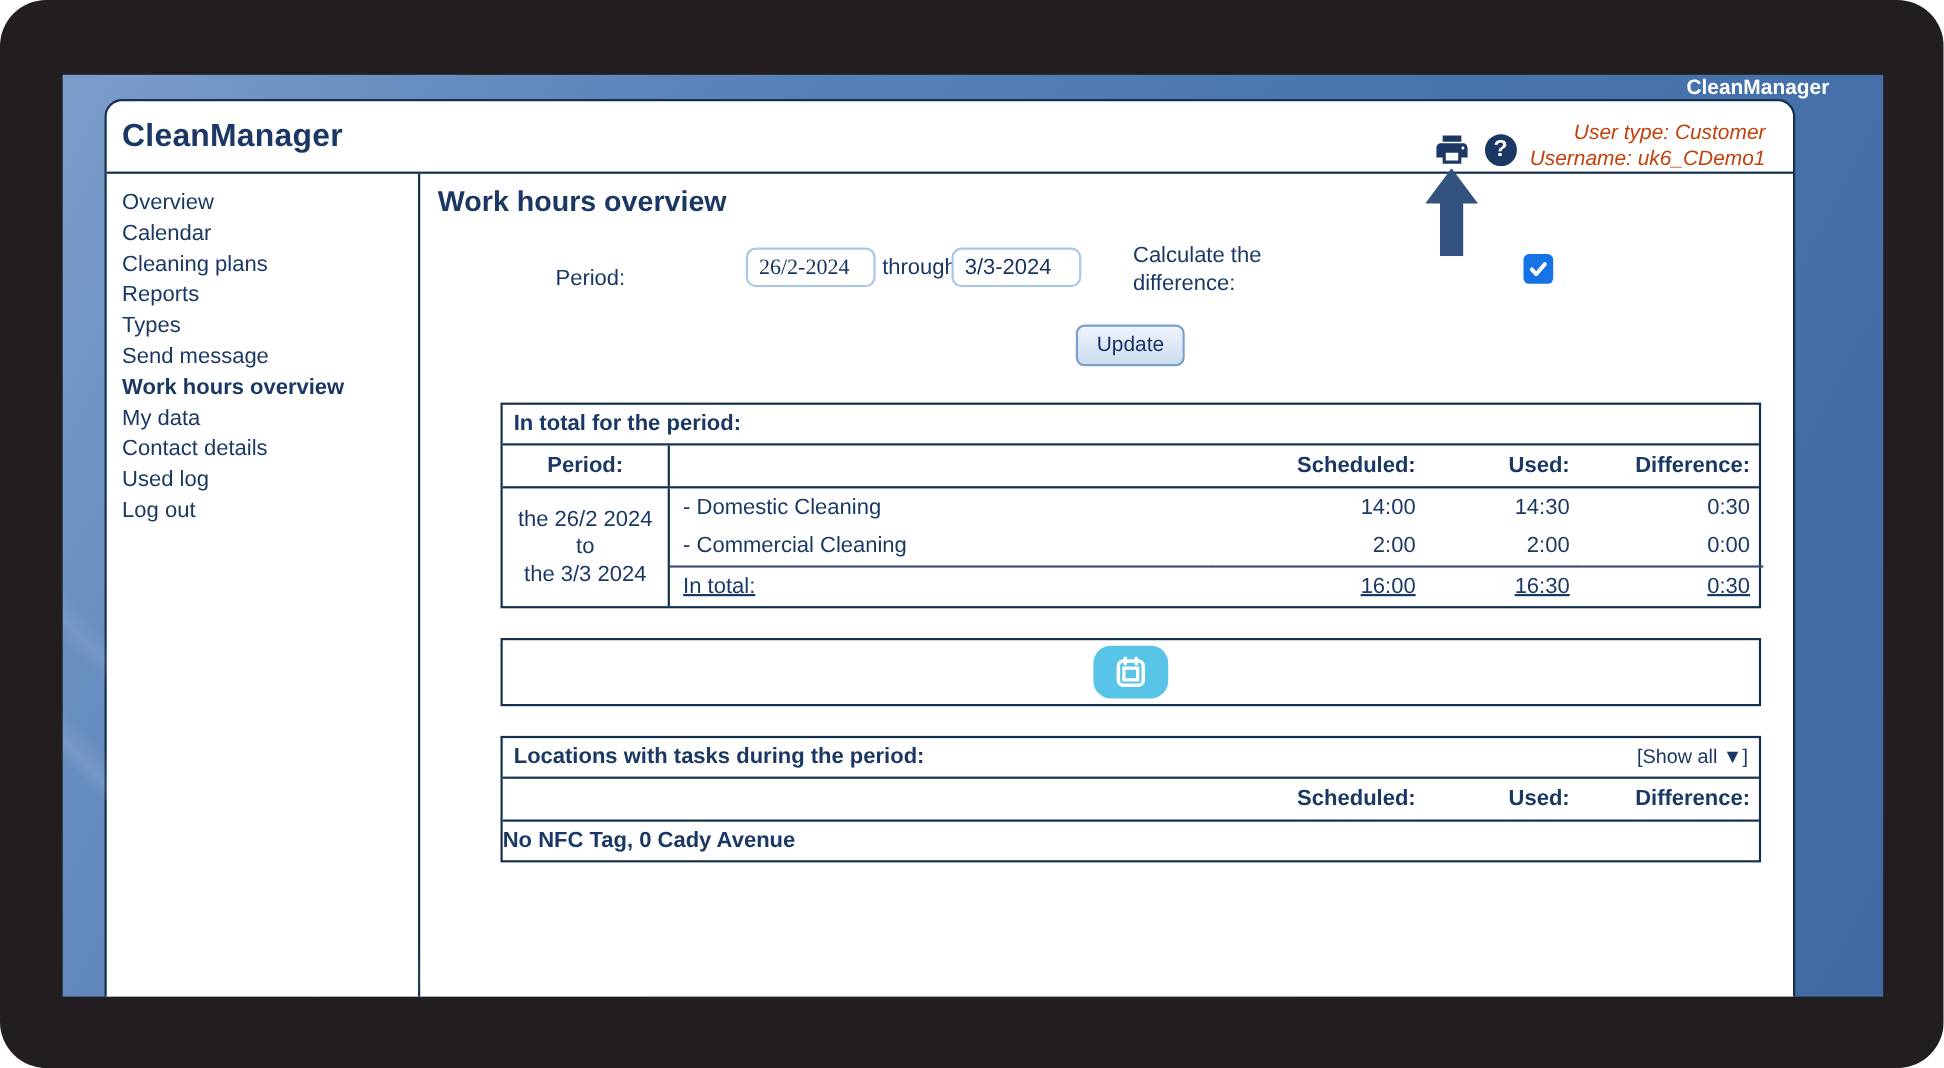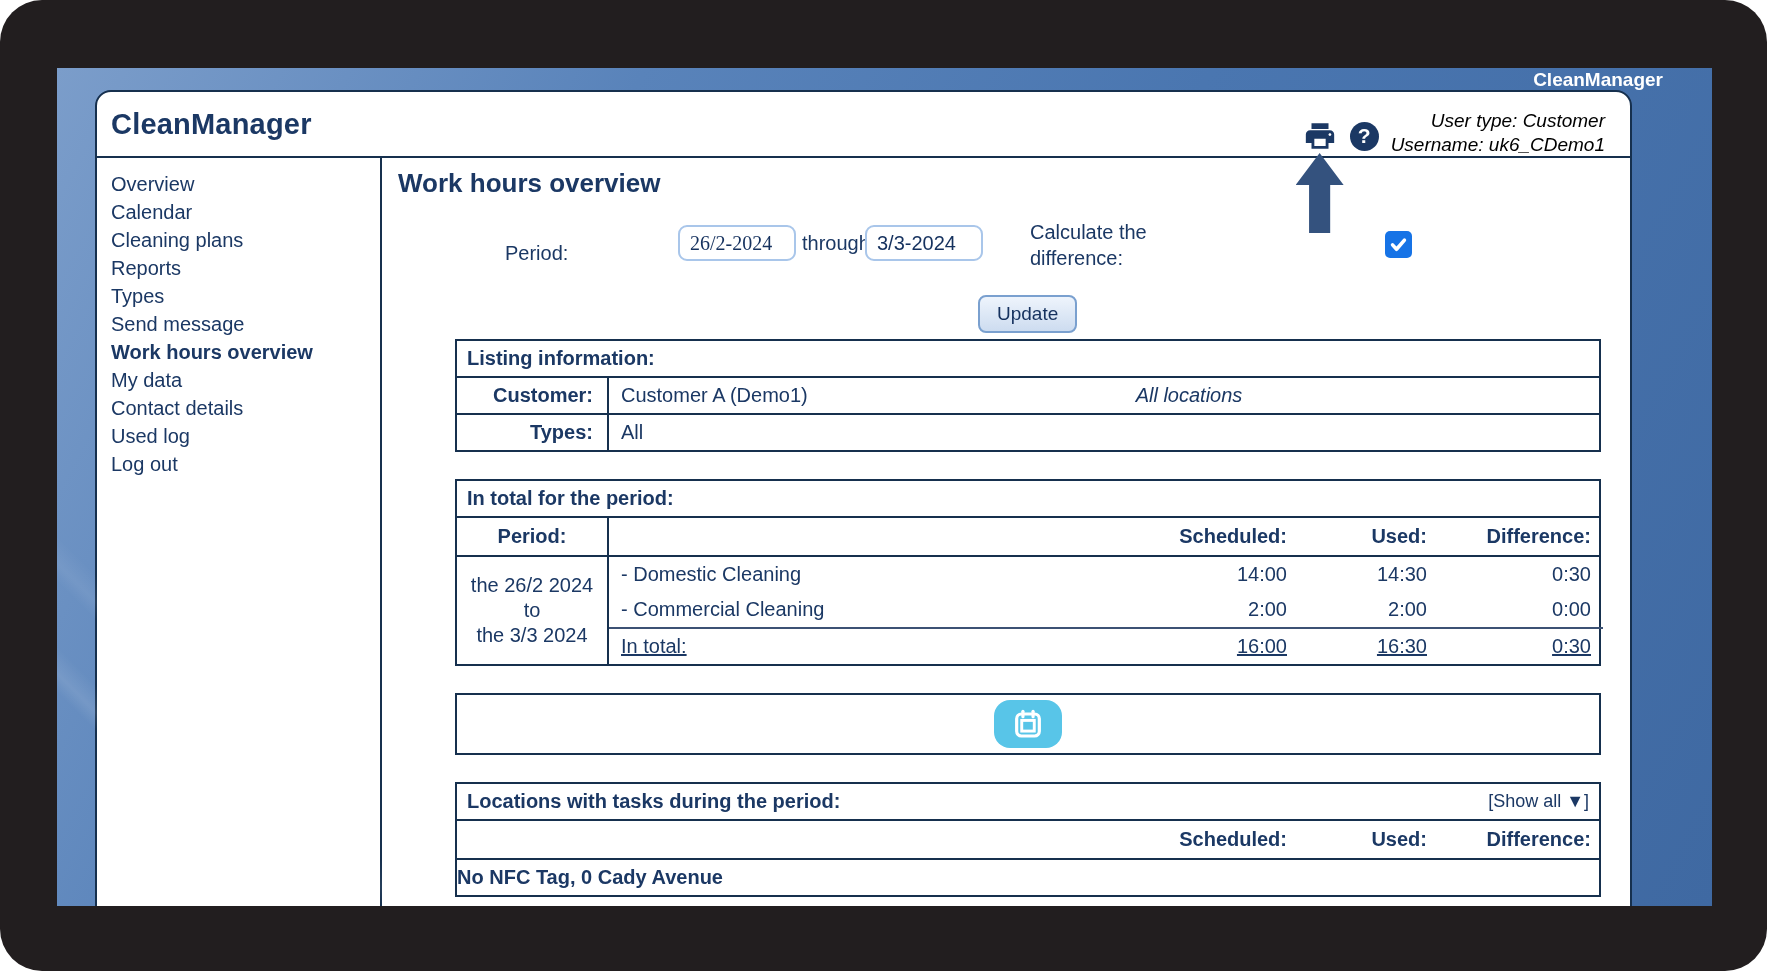--- a/index.html
+++ b/index.html
@@ -26,21 +26,21 @@
   .app-header { display:flex; justify-content:space-between; height:66px; border-bottom:2px solid #16304e; }
   .logo { font-size:29px; font-weight:bold; color:#1b3864; margin:16px 0 0 14px; letter-spacing:.2px; }
   .header-right { display:flex; align-items:center; gap:12px; padding:24px 25px 0 0; }
   .icon-print-wrap { position:relative; width:36px; height:34px; }
   .icon-print-wrap svg { display:block; }
   .annotation-arrow { position:absolute; left:50%; top:34px; transform:translateX(-50%);
             width:48px; height:80px; background:#34527e; z-index:20;
             clip-path:polygon(50% 0, 100% 40%, 72% 40%, 72% 100%, 28% 100%, 28% 40%, 0 40%); }
   .icon-help { width:29px; height:29px; border-radius:50%; background:#1b3864; color:#ffffff;
             font-weight:bold; font-size:21px; display:flex; align-items:center; justify-content:center; }
-  .user-info { text-align:right; font-style:italic; font-size:19px; line-height:24px; color:#000000; margin-top:-6px; }
+  .user-info { text-align:right; font-style:italic; font-size:19px; line-height:24px; color:#c2410c; margin-top:-6px; }
 
   .app-body { display:flex; height:832px; }
   .sidebar { width:285px; border-right:2px solid #16304e; padding:12px 0 0 14px; flex-shrink:0; }
   .side-item { font-size:20px; line-height:28px; color:#1b3864; cursor:pointer; white-space:nowrap; }
   .side-item.active { font-weight:bold; }
 
   .main { flex:1; padding-left:16px; color:#1b3864; }
   .page-title { font-size:26px; font-weight:bold; margin-top:10px; color:#1b3864; }
 
   
@@ -148,37 +148,20 @@
               <input class="f-input to" type="text" value="3/3-2024" style="">
               <div class="f-calc">Calculate the difference:</div>
               <div class="f-check">
                 <svg width="19" height="19" viewBox="0 0 24 24" fill="none" stroke="#ffffff" stroke-width="4.5" stroke-linecap="round" stroke-linejoin="round">
                     <polyline points="4.5,12.5 9.5,18 19.5,6.5"></polyline>
                   </svg>
               </div>
               <button class="f-update">Update</button>
             </div>
 
-            <div class="tbl" style="margin-top:0;">
-              <div class="tbl-title">
-                <span>Listing information:</span>
-              </div>
-              <div class="li-row">
-                <div class="li-label">Customer:</div>
-                <div class="li-value">Customer A (Demo1)</div>
-                <div class="li-note">All locations</div>
-                <div></div>
-              </div>
-              <div class="li-row">
-                <div class="li-label">Types:</div>
-                <div class="li-value">All</div>
-                <div class="li-note"></div>
-                <div></div>
-              </div>
-            </div>
 
             <div class="tbl">
               <div class="tbl-title">
                 <span>In total for the period:</span>
               </div>
               <div class="t-cols">
                 <div class="t-col-period">Period:</div>
                 <div></div>
                 <div class="num">Scheduled:</div>
                 <div class="num">Used:</div>

